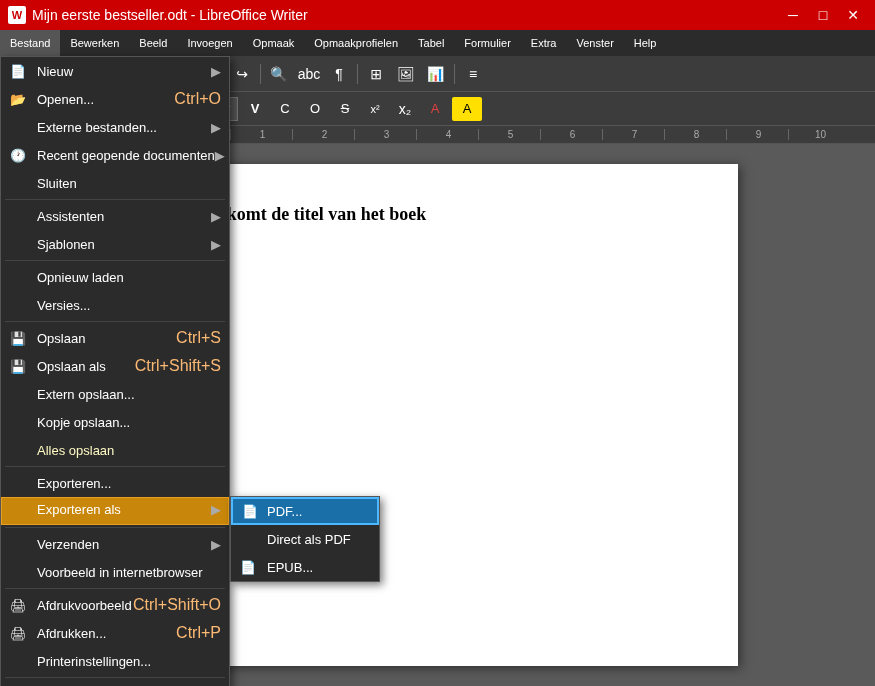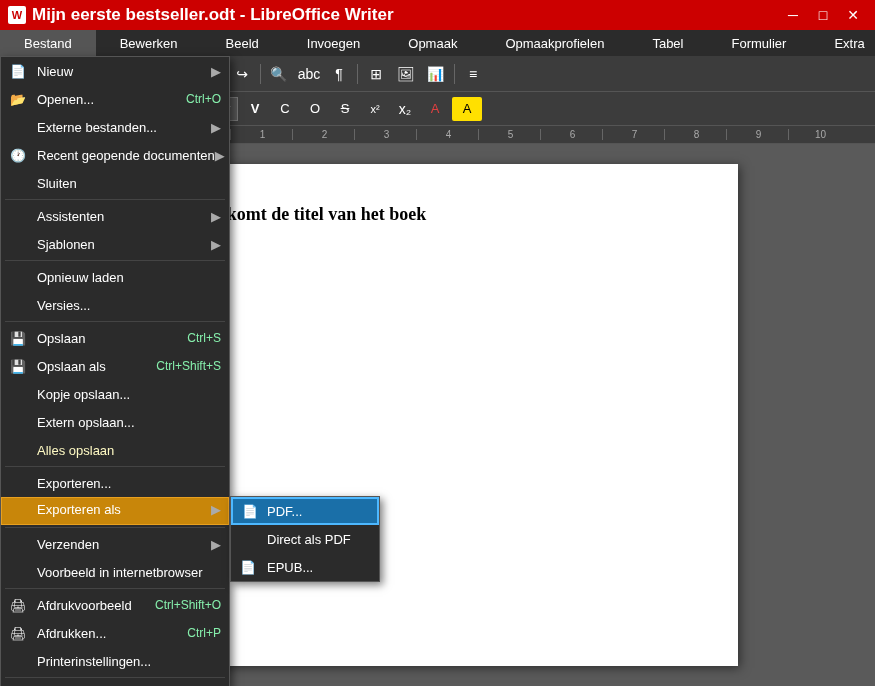--- a/index.html
+++ b/index.html
@@ -28,22 +28,21 @@
       background: white;
       border-radius: 2px;
       display: flex;
       align-items: center;
       justify-content: center;
       font-size: 11px;
       font-weight: bold;
       color: #c00;
     }
     #title-bar .title-text {
-      font-size: 17px;
-      font-weight: bold;
+      font-size: 14px;
     }
     #title-bar .window-controls {
       margin-left: auto;
       display: flex;
       gap: 2px;
     }
     #title-bar .win-btn {
       width: 28px;
       height: 22px;
       display: flex;
@@ -56,25 +55,25 @@
 
     
     #menu-bar {
       background: #2b2b2b;
       color: white;
       height: 26px;
       display: flex;
       align-items: stretch;
     }
     .menu-item {
-      padding: 0 24px;
-      display: flex;
-      align-items: center;
-      cursor: pointer;
-      font-size: 13px;
+      padding: 0 10px;
+      display: flex;
+      align-items: center;
+      cursor: pointer;
+      font-size: 11px;
       color: white;
       white-space: nowrap;
     }
     .menu-item.active { background: #555; }
 
     
     #toolbar {
       background: #3c3c3c;
       height: 36px;
       display: flex;
@@ -222,22 +221,22 @@
       position: absolute;
       left: 6px;
       width: 22px;
       height: 22px;
       display: flex;
       align-items: center;
       justify-content: center;
     }
     .menu-row .shortcut {
       margin-left: auto;
-      color: #86efac;
-      font-size: 12px;
+      color: #fdba74;
+      font-size: 16px;
     }
     .menu-row .arrow {
       margin-left: auto;
       color: #aaa;
     }
     .menu-row.disabled { color: #fef9c3; cursor: default; }
     .menu-separator {
       height: 1px;
       background: #444;
       margin: 2px 4px;
@@ -433,26 +432,26 @@
   </div>
 
   <div class="menu-row">
     <span class="icon-area">💾</span>
     <span>Opslaan als</span>
     <span class="shortcut">Ctrl+Shift+S</span>
   </div>
 
   <div class="menu-row">
     <span class="icon-area"></span>
+    <span>Extern opslaan...</span>
+  </div>
+
+  <div class="menu-row">
+    <span class="icon-area"></span>
     <span>Kopje opslaan...</span>
-  </div>
-
-  <div class="menu-row">
-    <span class="icon-area"></span>
-    <span>Extern opslaan...</span>
   </div>
 
   <div class="menu-row disabled">
     <span class="icon-area"></span>
     <span>Alles opslaan</span>
   </div>
   <div class="menu-separator"></div>
 
   <div class="menu-row">
     <span class="icon-area"></span>

